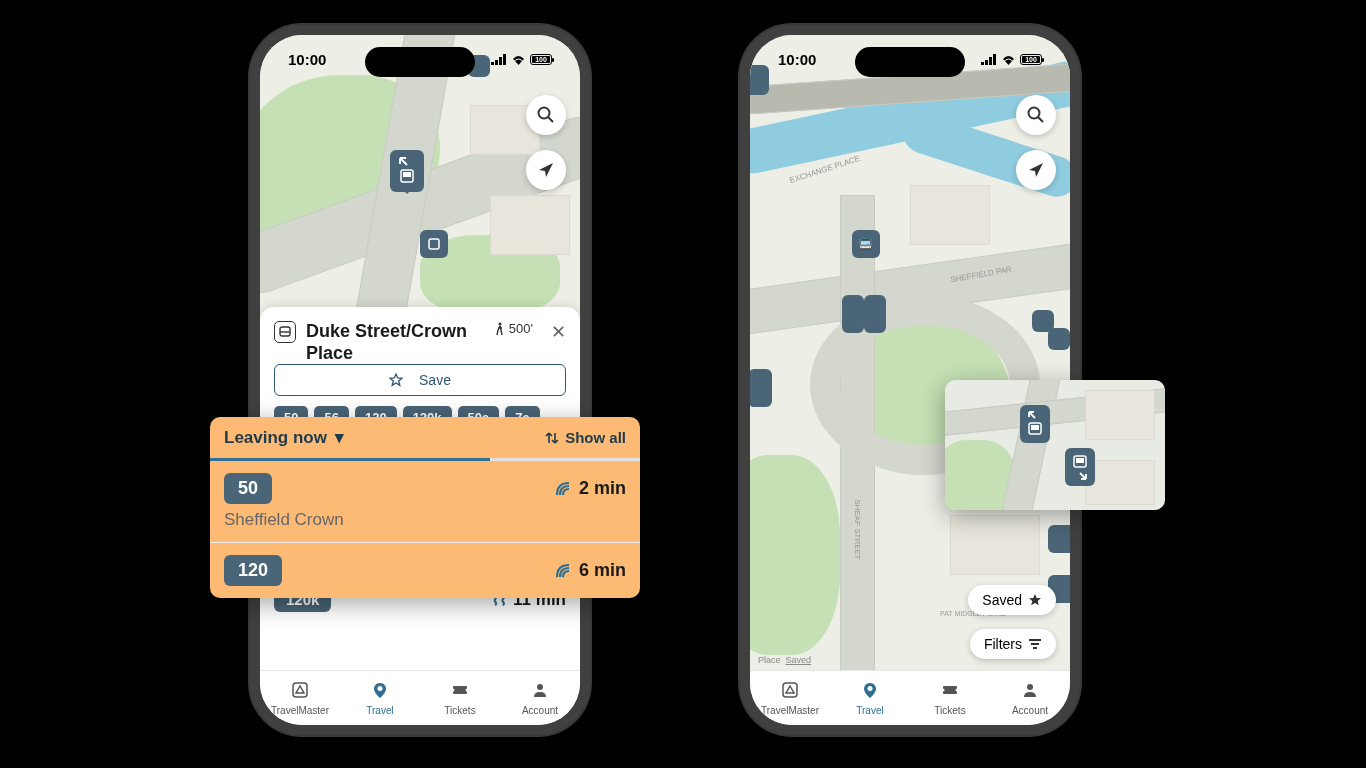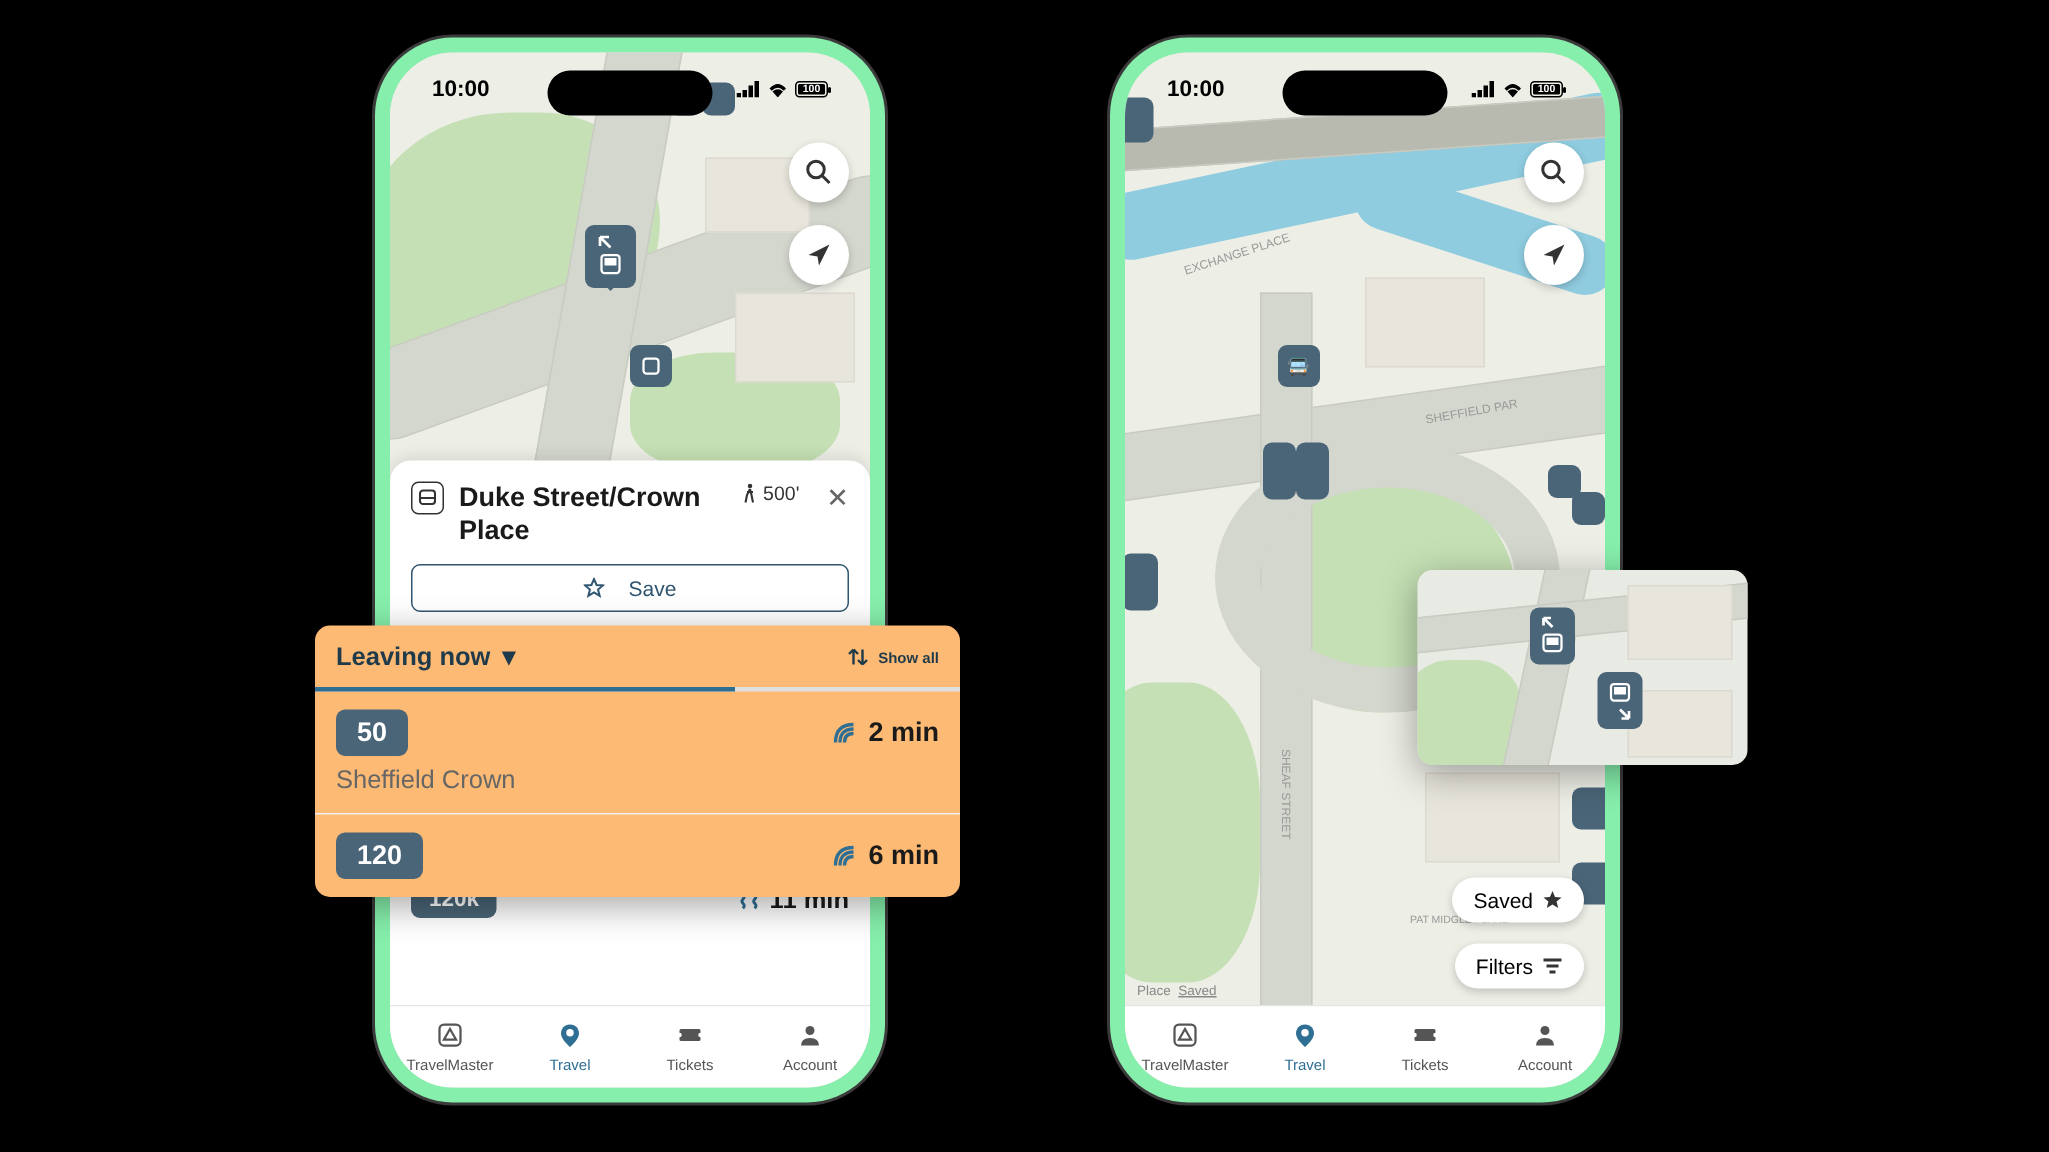--- a/index.html
+++ b/index.html
@@ -1,17 +1,17 @@
 <!DOCTYPE html>
 <html><head>
 <meta charset="utf-8">
 <style>
   * { box-sizing: border-box; margin: 0; padding: 0; }
   body { background: #000; width: 1366px; height: 768px; position: relative; font-family: -apple-system, Helvetica, Arial, sans-serif; overflow: hidden; }
-  .phone { position: absolute; width: 340px; height: 710px; background: #86efac; border-radius: 52px; padding: 10px; box-shadow: 0 0 0 2px #3a3a3a; }
+  .phone { position: absolute; width: 340px; height: 710px; background: #404040; border-radius: 52px; padding: 10px; box-shadow: 0 0 0 2px #3a3a3a; }
   .phone-1 { left: 250px; top: 25px; }
   .phone-2 { left: 740px; top: 25px; }
   .screen { width: 100%; height: 100%; background: #e8eae4; border-radius: 42px; overflow: hidden; position: relative; }
   .notch { position: absolute; top: 12px; left: 50%; transform: translateX(-50%); width: 110px; height: 30px; background: #000; border-radius: 18px; z-index: 100; }
   .status-bar { position: absolute; top: 0; left: 0; right: 0; height: 48px; display: flex; justify-content: space-between; align-items: center; padding: 0 28px; font-weight: 600; font-size: 15px; z-index: 50; }
   .status-right { display: flex; gap: 4px; align-items: center; }
   .batt { border: 1.5px solid #000; border-radius: 3px; width: 22px; height: 11px; position: relative; }
   .batt::after { content: ''; position: absolute; right: -3px; top: 3px; width: 2px; height: 4px; background: #000; border-radius: 1px; }
   .batt-inner { position: absolute; inset: 1px; background: #000; border-radius: 1px; font-size: 7px; color: #fff; text-align: center; line-height: 7px; font-weight: 700; }
   .map { position: absolute; inset: 0; background: #edeee6; }
@@ -24,27 +24,27 @@
   .map-badge-pointer::after { content: ''; position: absolute; bottom: -8px; left: 50%; transform: translateX(-50%); border: 6px solid transparent; border-top-color: #4a6577; }
   .fab { position: absolute; width: 40px; height: 40px; background: #fff; border-radius: 50%; display: flex; align-items: center; justify-content: center; box-shadow: 0 2px 6px rgba(0,0,0,0.2); z-index: 30; }
   .pill { position: absolute; background: #fff; border-radius: 20px; padding: 7px 14px; display: flex; align-items: center; gap: 6px; font-size: 14px; font-weight: 500; box-shadow: 0 2px 6px rgba(0,0,0,0.2); z-index: 30; }
   .card { position: absolute; left: 0; right: 0; background: #fff; z-index: 40; }
   .stop-card { top: 272px; bottom: 55px; border-top-left-radius: 14px; border-top-right-radius: 14px; padding: 14px 14px 0; box-shadow: 0 -2px 10px rgba(0,0,0,0.1); }
   .stop-header { display: flex; align-items: flex-start; gap: 10px; }
   .bus-icon-box { width: 22px; height: 22px; border: 1.5px solid #333; border-radius: 5px; display: flex; align-items: center; justify-content: center; font-size: 12px; flex-shrink: 0; }
   .stop-title { font-size: 18px; font-weight: 700; line-height: 1.2; flex: 1; color: #1a1a1a; }
   .walk-dist { font-size: 13px; color: #333; white-space: nowrap; display: flex; align-items: center; gap: 4px; }
   .close-x { font-size: 18px; color: #666; cursor: pointer; margin-left: 8px; }
-  .save-btn { margin-top: 12px; border: 1.5px solid #2f5570; border-radius: 6px; padding: 7px; text-align: center; color: #2f5570; font-size: 14px; font-weight: 500; display: flex; align-items: center; justify-content: center; gap: 16px; }
+  .save-btn { border: 1.5px solid #2f5570; border-radius: 6px; padding: 7px; text-align: center; color: #2f5570; font-size: 14px; font-weight: 500; display: flex; align-items: center; justify-content: center; gap: 16px; }
   .route-chips { display: flex; gap: 6px; margin-top: 10px; }
   .chip { background: #4a6577; color: #fff; padding: 4px 10px; border-radius: 5px; font-size: 13px; font-weight: 600; }
   .departures-card { position: absolute; left: 210px; top: 417px; width: 430px; background: #fdba74; border-radius: 10px; box-shadow: 0 6px 24px rgba(0,0,0,0.35); z-index: 200; overflow: hidden; }
   .dep-header { display: flex; justify-content: space-between; align-items: center; padding: 10px 14px; }
   .dep-left { display: flex; align-items: center; gap: 8px; font-size: 17px; font-weight: 700; color: #1f3a4a; }
-  .dep-right { display: flex; align-items: flex-end; gap: 6px; font-size: 10px; font-weight: 700; color: #1f3a4a; }
+  .dep-right { display: flex; align-items: center; gap: 6px; font-size: 15px; font-weight: 700; color: #1f3a4a; }
   .tab-indicator { height: 3px; background: #e0e0e0; position: relative; }
   .tab-indicator::before { content: ''; position: absolute; left: 0; width: 65%; height: 100%; background: #2f6f94; }
   .dep-row { padding: 12px 14px; border-bottom: 1px solid #eee; }
   .dep-row-top { display: flex; justify-content: space-between; align-items: center; }
   .route-badge { background: #4a6577; color: #fff; padding: 5px 14px; border-radius: 6px; font-size: 18px; font-weight: 700; }
   .dep-time { font-size: 18px; font-weight: 700; color: #1a1a1a; display: flex; align-items: center; gap: 6px; }
   .wifi-icon { color: #2f6f94; font-size: 16px; }
   .dep-dest { color: #666; font-size: 17px; margin-top: 6px; }
   .dep-list-inner { position: absolute; left: 14px; right: 14px; top: 130px; bottom: 55px; overflow: hidden; }
   .dep-row-inner { padding: 10px 0; border-bottom: 1px solid #eee; }

